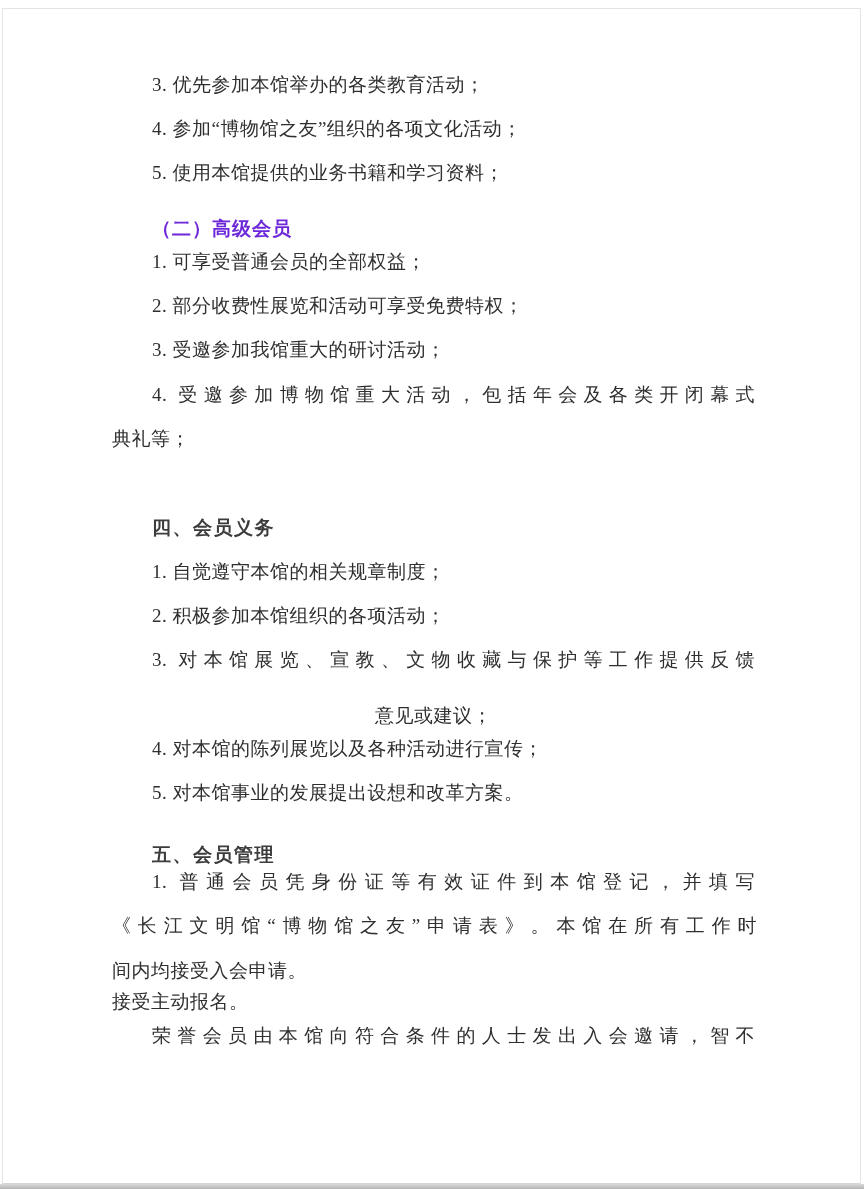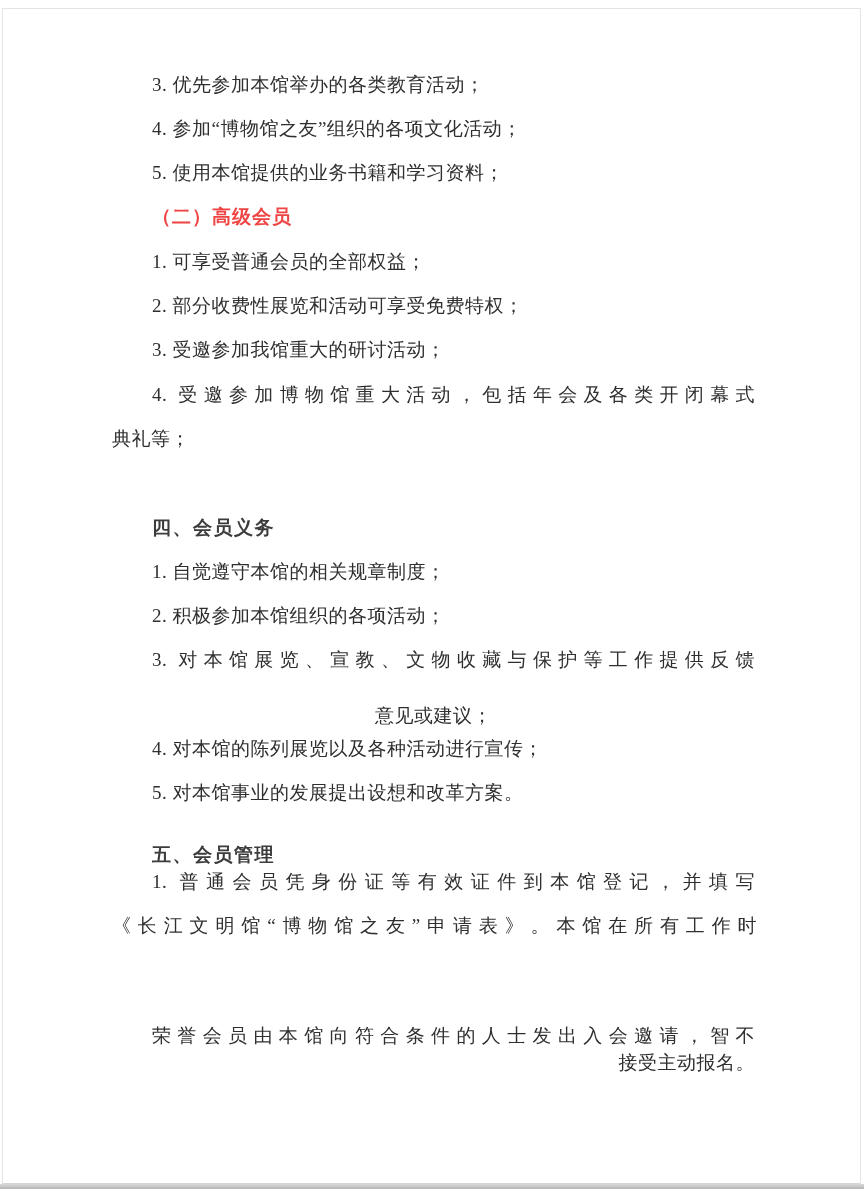--- a/index.html
+++ b/index.html
@@ -62,22 +62,23 @@
     text-align: justify;
     text-align-last: justify;
     text-justify: inter-ideograph;
   }
   .doc-line.tight {
     letter-spacing: -1.5px;
   }
   .doc-line.heading-sub {
     font-family: "Liberation Sans", "DejaVu Sans", sans-serif;
     font-weight: 700;
-    color: #ef4444;
+    color: #6d28d9;
     letter-spacing: 1px;
+    margin-top: 12px;
   }
   .doc-line.heading-section {
     font-family: "Liberation Sans", "DejaVu Sans", sans-serif;
     font-weight: 700;
     color: #3c3c3c;
     letter-spacing: 1.5px;
   }
 </style>
 </head>
 <body>
@@ -97,17 +98,18 @@
       <div class="doc-line heading-section indent" style="top: 505.5px;">四、会员义务</div>
       <div class="doc-line indent" style="top: 549.8px;">1. 自觉遵守本馆的相关规章制度；</div>
       <div class="doc-line indent" style="top: 594.1px;">2. 积极参加本馆组织的各项活动；</div>
       <div class="doc-line indent fill" style="top: 638.4px;">3. 对本馆展览、宣教、文物收藏与保护等工作提供反馈</div>
       <div class="doc-line" style="top: 694px; text-align: center;">意见或建议；</div>
       <div class="doc-line indent" style="top: 727px;">4. 对本馆的陈列展览以及各种活动进行宣传；</div>
       <div class="doc-line indent" style="top: 771.3px;">5. 对本馆事业的发展提出设想和改革方案。</div>
       <div class="doc-line heading-section indent" style="top: 833px;">五、会员管理</div>
       <div class="doc-line indent fill" style="top: 859.9px;">1. 普通会员凭身份证等有效证件到本馆登记，并填写</div>
       <div class="doc-line fill tight" style="top: 904.2px;">《长江文明馆“博物馆之友”申请表》。本馆在所有工作时</div>
+      <div class="doc-line" style="top: 948.5px;">间内均接受入会申请。</div>
       <div class="doc-line indent fill" style="top: 992.8px; margin-top: 21px;">荣誉会员由本馆向符合条件的人士发出入会邀请，智不</div>
-      <div class="doc-line" style="top: 1041px; text-align: right;">接受主动报名。</div>
+      <div class="doc-line" style="top: 980px;">接受主动报名。</div>
     </div>
   <div class="scan-bottom-strip"></div>
 </div>
 
 </body></html>

